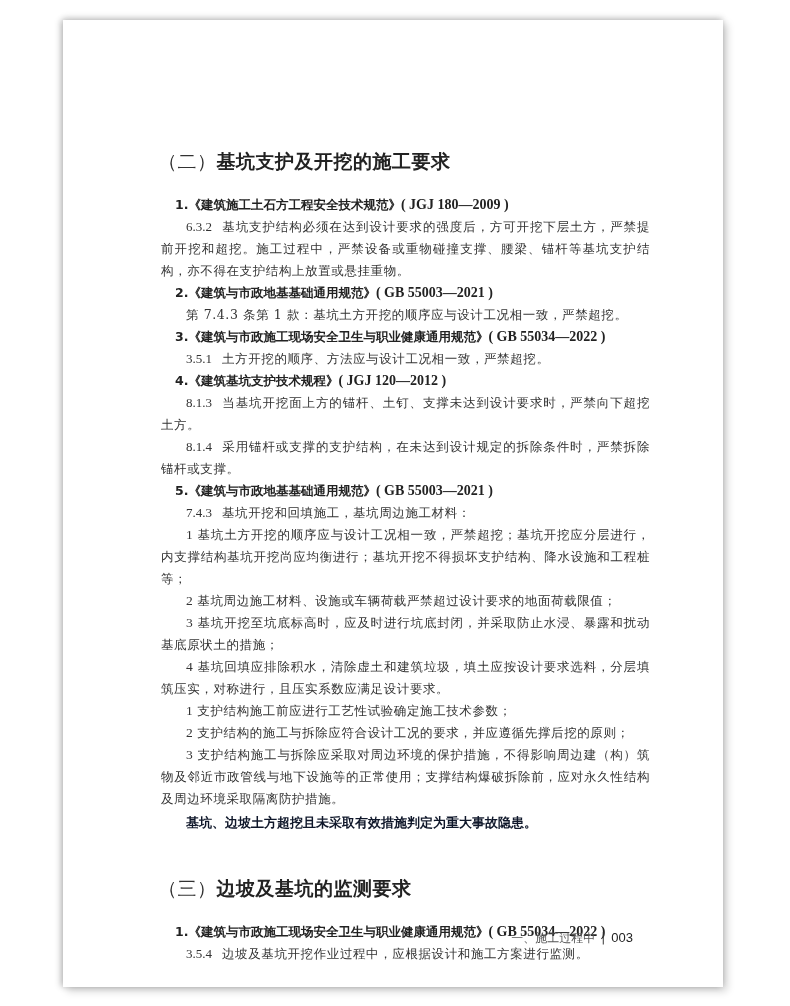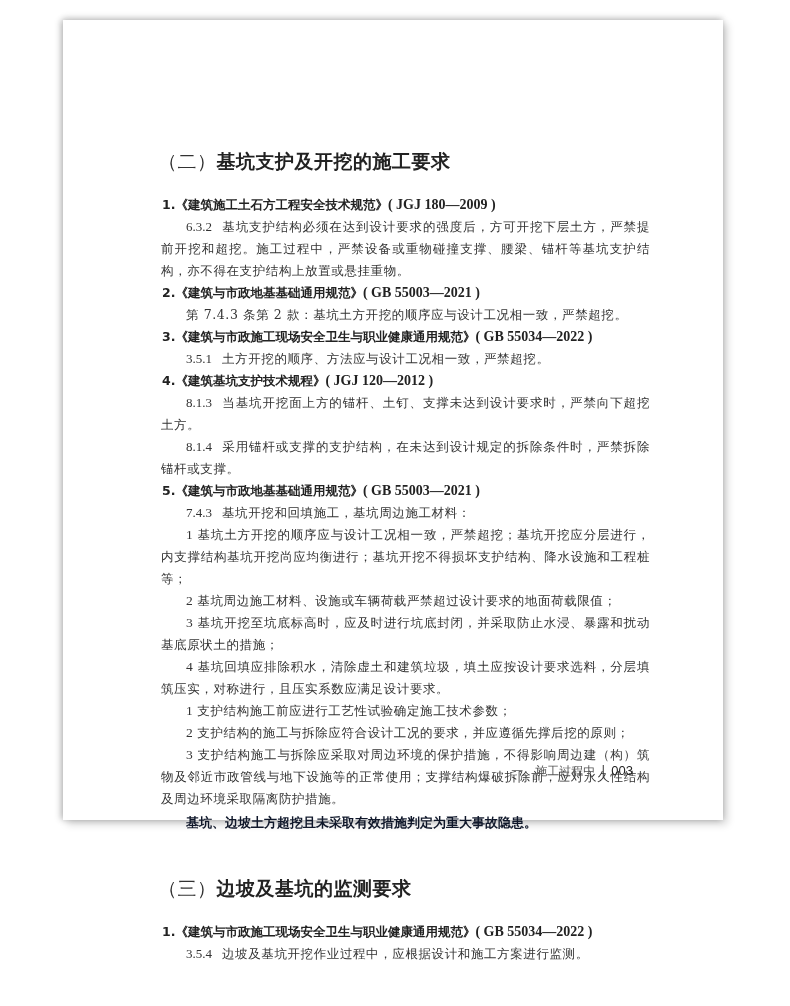--- a/index.html
+++ b/index.html
@@ -2,37 +2,37 @@
 <html><head>
 <meta charset="utf-8">
 <style>
   html, body { margin: 0; padding: 0; }
   body {
     width: 790px; height: 1006px; background: #ffffff; position: relative; overflow: hidden;
     font-family: "DejaVu Serif", "Liberation Serif", serif;
     color: #2a2a2a;
   }
   .page {
-    position: absolute; left: 63px; top: 20px; width: 660px; height: 800px;
+    position: absolute; left: 63px; top: 20px; width: 660px; height: 967px;
     background: #ffffff;
     box-shadow: -3px 0 6px rgba(0,0,0,0.18), 0 -3px 6px rgba(0,0,0,0.12), 4px 4px 8px rgba(0,0,0,0.18);
   }
   .content {
     position: absolute; left: 95px; top: 128px; width: 492px;
   }
   .section-title {
     font-family: "DejaVu Sans", "Liberation Sans", sans-serif;
     font-weight: bold; font-size: 19px; color: #222; letter-spacing: 0.5px;
     margin: 0 0 20px 0; line-height: 26px;
   }
   .section-title .paren { font-weight: normal; color: #333; }
   .item-title {
     font-family: "DejaVu Sans", "Liberation Sans", sans-serif;
     font-weight: bold; font-size: 12.5px; line-height: 22px; color: #222;
-    margin-left: 4px; white-space: nowrap;
+    margin-left: 17px; white-space: nowrap;
   }
   .item-title .code { font-family: "Liberation Serif", "DejaVu Serif", serif; font-size: 14px; }
   .para {
     font-size: 12.5px; line-height: 22px; color: #333;
     text-indent: 25px; text-align: justify; margin-left: 3px; letter-spacing: 0.6px;
   }
   .para .num { font-family: "Liberation Serif", "DejaVu Serif", serif; font-size: 13px; margin-right: 10px; letter-spacing: 0; }
   .para .n { font-family: "Liberation Serif", "DejaVu Serif", serif; font-size: 13.5px; letter-spacing: 0; }
   .emph {
     font-family: "DejaVu Sans", "Liberation Sans", sans-serif;
@@ -54,21 +54,21 @@
   <div class="content">
 
     <div class="section-title">
       <span class="paren">（二）</span><span>基坑支护及开挖的施工要求</span>
     </div>
 
     <div class="item-title"><span>1.《建筑施工土石方工程安全技术规范》</span><span class="code">( JGJ 180—2009 )</span></div>
     <div class="para"><span class="num">6.3.2</span><span>基坑支护结构必须在达到设计要求的强度后，方可开挖下层土方，严禁提前开挖和超挖。施工过程中，严禁设备或重物碰撞支撑、腰梁、锚杆等基坑支护结构，亦不得在支护结构上放置或悬挂重物。</span></div>
 
     <div class="item-title"><span>2.《建筑与市政地基基础通用规范》</span><span class="code">( GB 55003—2021 )</span></div>
-    <div class="para"><span>第 7.4.3 条第 2 款：基坑土方开挖的顺序应与设计工况相一致，严禁超挖。</span></div>
+    <div class="para"><span>第 7.4.3 条第 1 款：基坑土方开挖的顺序应与设计工况相一致，严禁超挖。</span></div>
 
     <div class="item-title"><span>3.《建筑与市政施工现场安全卫生与职业健康通用规范》</span><span class="code">( GB 55034—2022 )</span></div>
     <div class="para"><span class="num">3.5.1</span><span>土方开挖的顺序、方法应与设计工况相一致，严禁超挖。</span></div>
 
     <div class="item-title"><span>4.《建筑基坑支护技术规程》</span><span class="code">( JGJ 120—2012 )</span></div>
     <div class="para"><span class="num">8.1.3</span><span>当基坑开挖面上方的锚杆、土钉、支撑未达到设计要求时，严禁向下超挖土方。</span></div>
     <div class="para"><span class="num">8.1.4</span><span>采用锚杆或支撑的支护结构，在未达到设计规定的拆除条件时，严禁拆除锚杆或支撑。</span></div>
 
     <div class="item-title"><span>5.《建筑与市政地基基础通用规范》</span><span class="code">( GB 55003—2021 )</span></div>
     <div class="para"><span class="num">7.4.3</span><span>基坑开挖和回填施工，基坑周边施工材料：</span></div>

